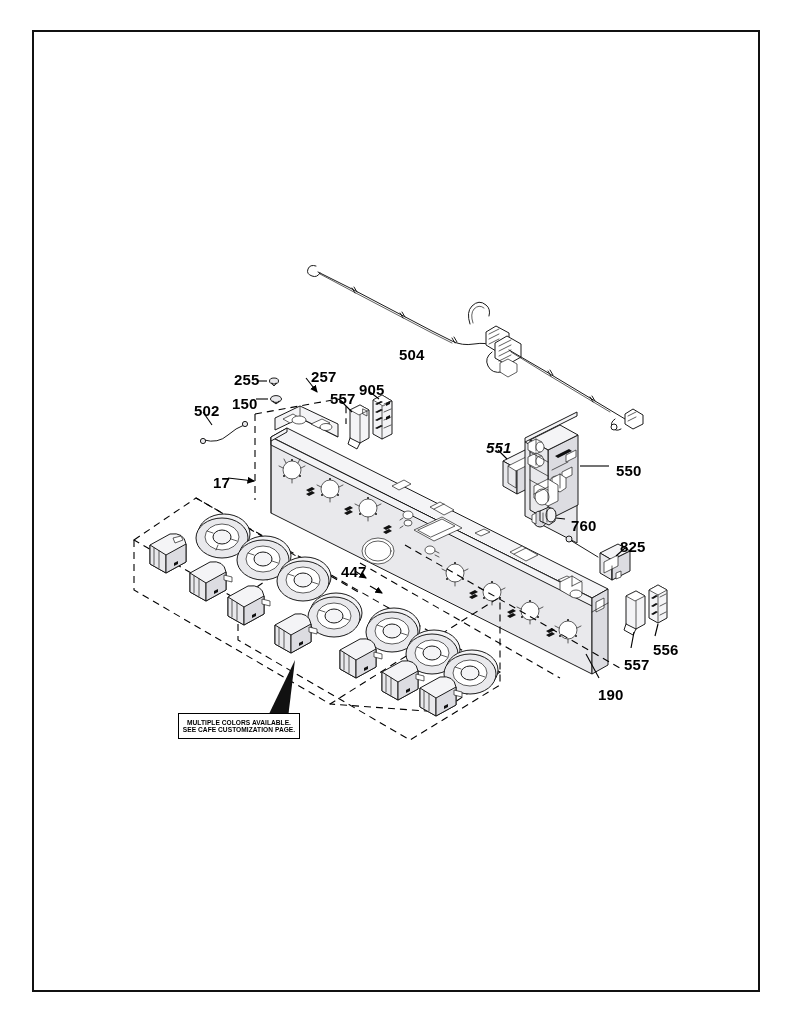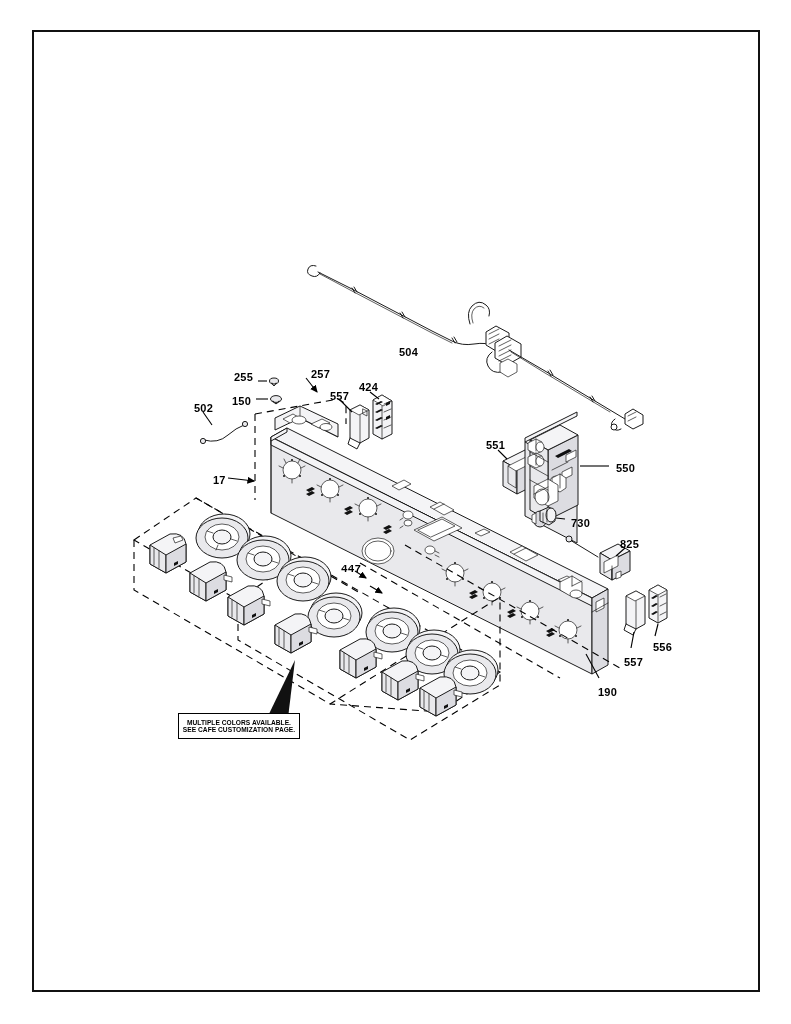--- a/index.html
+++ b/index.html
@@ -5,21 +5,21 @@
 <style>
   html,body{margin:0;padding:0;background:#ffffff;}
   body{width:791px;height:1024px;overflow:hidden;
        font-family:"Liberation Sans", sans-serif;}
   #sheet{position:relative;width:791px;height:1024px;background:#fff;}
   #border{position:absolute;left:32px;top:30px;width:728px;height:962px;
           border:2px solid #111;box-sizing:border-box;}
   #art{position:absolute;left:0;top:0;width:791px;height:1024px;}
   .lbl{position:absolute;font-family:"Liberation Sans", sans-serif;
        font-weight:bold;color:#000;white-space:nowrap;}
-  .lbl.n{font-size:11px;letter-spacing:.2px;}
+  .lbl.n{font-size:15px;letter-spacing:.2px;}
   #callout{position:absolute;left:178px;top:713px;width:122px;height:26px;
            border:1.6px solid #000;background:#fff;box-sizing:border-box;
            display:flex;flex-direction:column;align-items:center;
            justify-content:center;line-height:1.12;}
   #callout span{font-size:6.6px;font-weight:bold;color:#000;
                 letter-spacing:.05px;white-space:nowrap;}
 </style>
 </head>
 <body>
 
@@ -466,29 +466,29 @@
     </g>
 
     <path class="fk" d="M268,716 L295,660 L288,718 z"></path>
 
   </svg>
 
   <div class="lbl n" style="left:234px;top:371px;">255</div>
   <div class="lbl n" style="left:311px;top:368px;">257</div>
   <div class="lbl n" style="left:232px;top:395px;">150</div>
   <div class="lbl n" style="left:330px;top:390px;">557</div>
-  <div class="lbl n" style="left:359px;top:381px;">424</div>
+  <div class="lbl n" style="left:359px;top:381px;">905</div>
   <div class="lbl n" style="left:194px;top:402px;">502</div>
   <div class="lbl n" style="left:213px;top:474px;">17</div>
   <div class="lbl n" style="left:399px;top:346px;">504</div>
-  <div class="lbl n" style="left:486px;top:439px;">551</div>
+  <div class="lbl n" style="left:486px;top:439px;font-style:italic;">551</div>
   <div class="lbl n" style="left:616px;top:462px;">550</div>
-  <div class="lbl n" style="left:571px;top:517px;">730</div>
+  <div class="lbl n" style="left:571px;top:517px;">760</div>
   <div class="lbl n" style="left:620px;top:538px;">825</div>
-  <div class="lbl n" style="left:341px;top:563px;font-family:Liberation Mono, monospace;">447</div>
+  <div class="lbl n" style="left:341px;top:563px;">447</div>
   <div class="lbl n" style="left:653px;top:641px;">556</div>
   <div class="lbl n" style="left:624px;top:656px;">557</div>
   <div class="lbl n" style="left:598px;top:686px;">190</div>
 
   <div id="callout">
     <span>MULTIPLE COLORS AVAILABLE.</span>
     <span>SEE CAFE CUSTOMIZATION PAGE.</span>
   </div>
 
 </div>

